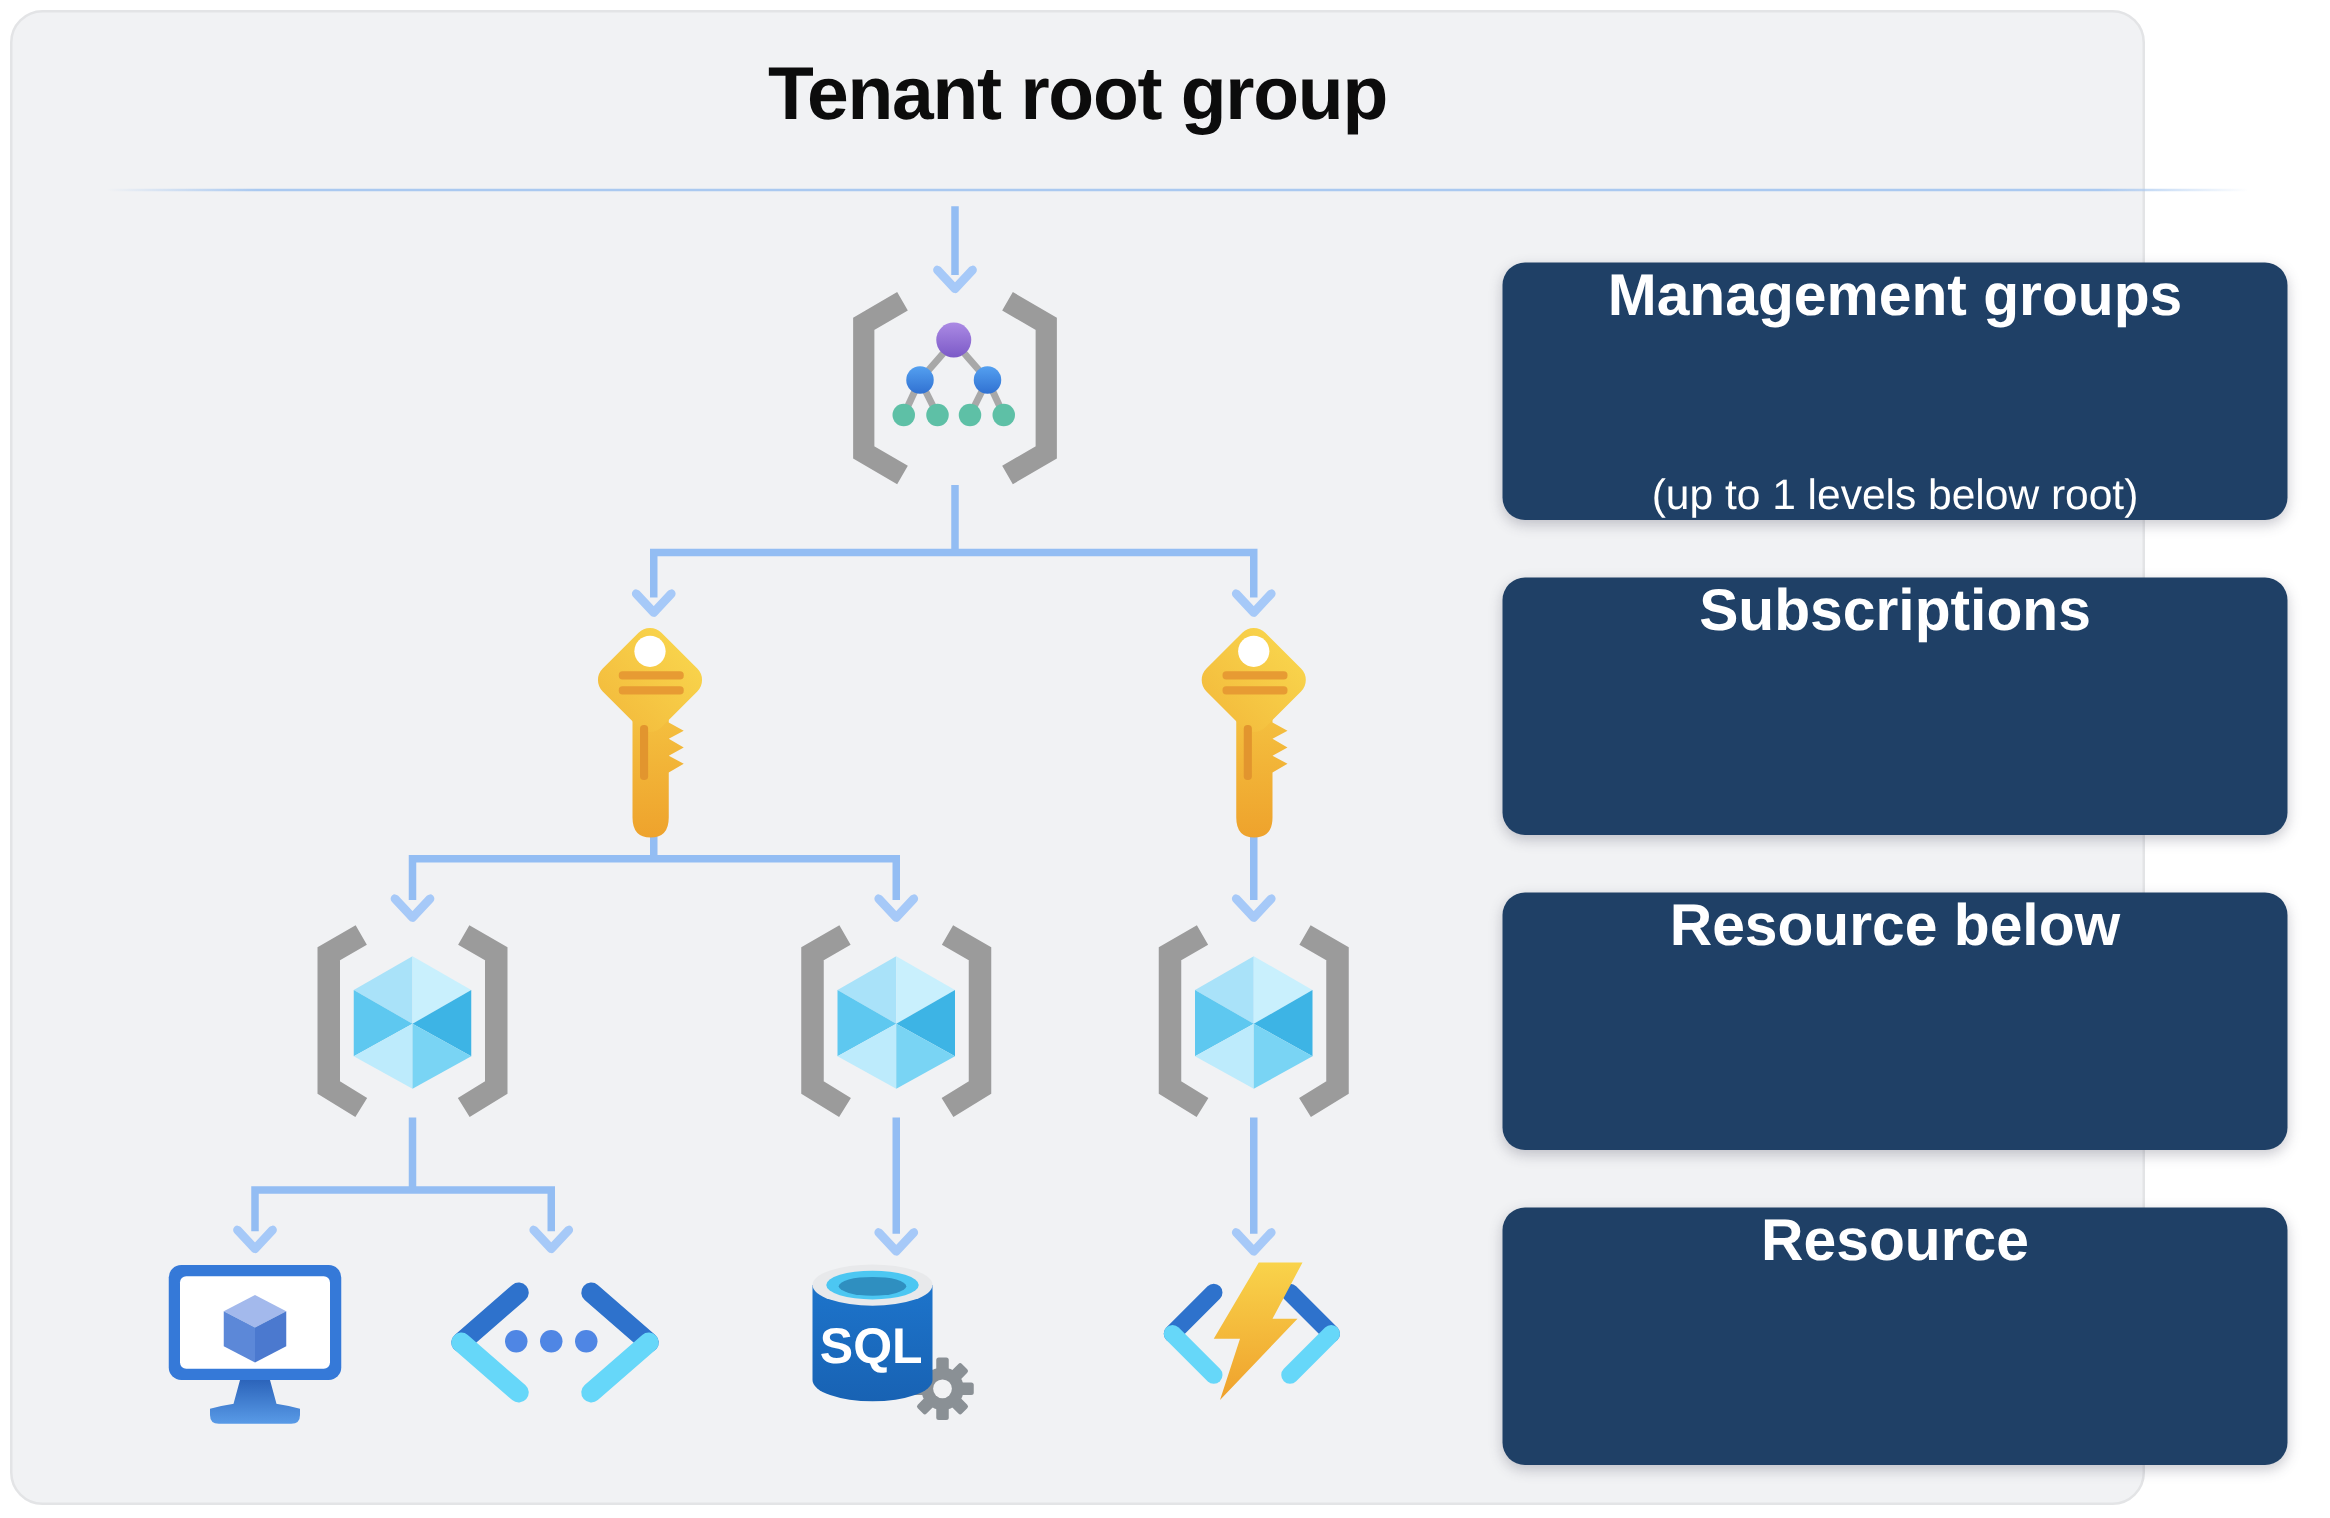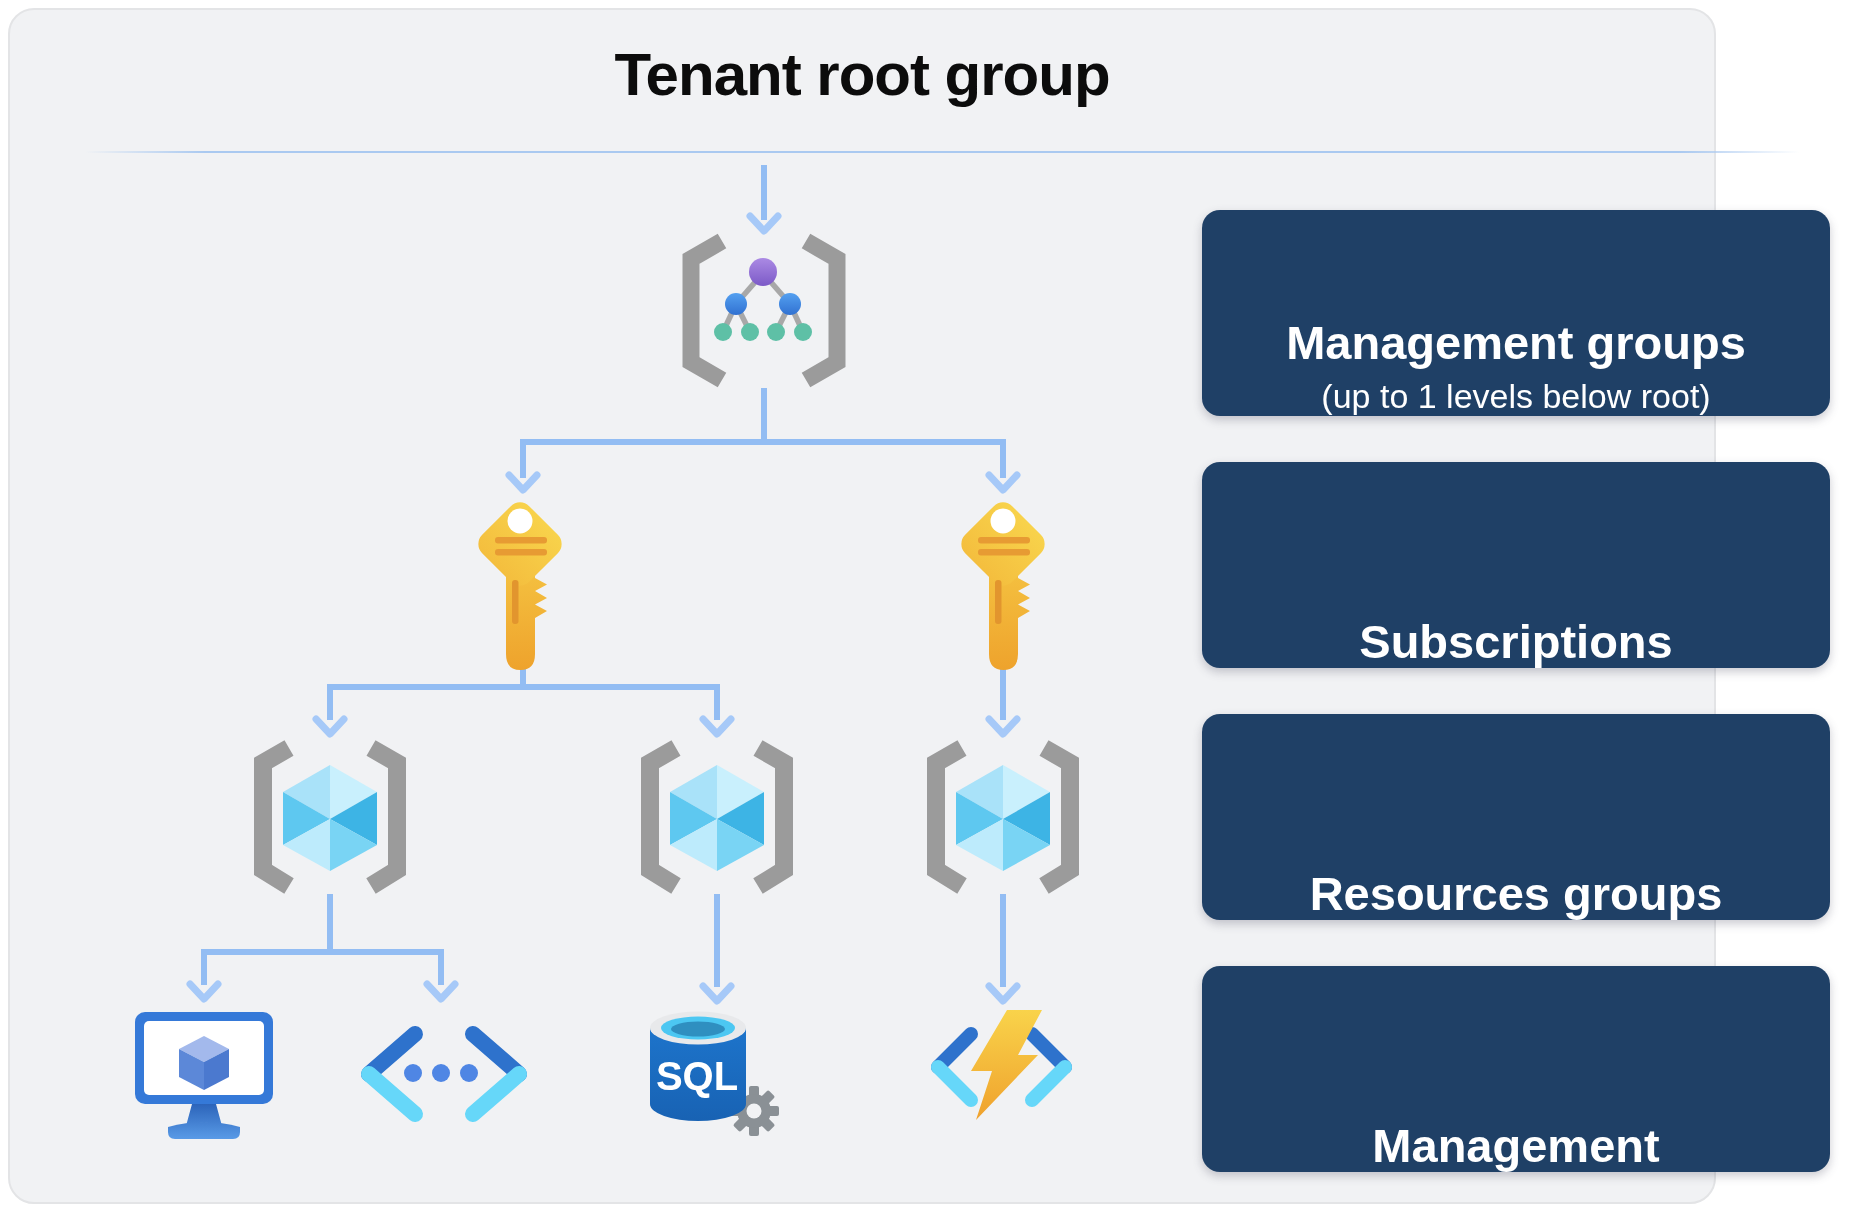--- a/index.html
+++ b/index.html
@@ -6,21 +6,21 @@
     font-family:"Liberation Sans", sans-serif;}
   .card{position:absolute;left:8px;top:8px;width:1708px;height:1196px;background:#f1f2f4;
     border:2px solid #e3e4e6;border-radius:26px;box-sizing:border-box;}
   .page-title{position:absolute;left:0;top:30px;width:100%;text-align:center;
     font-size:60px;font-weight:700;color:#0c0c0c;letter-spacing:-1px;}
   .divider{position:absolute;left:75px;top:141px;width:1714px;height:2px;
     background:linear-gradient(to right, rgba(170,201,240,0) 0%, #aac9f0 7%, #aac9f0 93%, rgba(170,201,240,0) 100%);}
   .diagram-svg{position:absolute;left:0;top:0;width:1864px;height:1214px;}
   .legend-box{position:absolute;left:1192px;width:628px;height:206px;background:#1f4066;
     border-radius:18px;color:#ffffff;display:flex;flex-direction:column;align-items:center;
-    justify-content:flex-end;box-shadow:0 4px 10px rgba(70,70,90,0.28);}
+    justify-content:space-between;box-shadow:0 4px 10px rgba(70,70,90,0.28);}
   .legend-title{font-size:47px;font-weight:700;line-height:1.1;}
   .legend-sub{font-size:34px;font-weight:400;margin-top:8px;}
   .lb-1{top:200px;} .lb-2{top:452px;} .lb-3{top:704px;} .lb-4{top:956px;}
   .conn{stroke:#93bdf3;stroke-width:6;fill:none;}
   .conn-head{stroke:#a6c9f8;stroke-width:7;fill:none;stroke-linecap:round;stroke-linejoin:round;}
   .bracket{stroke:#9b9b9b;stroke-width:18;fill:none;stroke-linejoin:miter;}
   .bracket-thin{stroke:#9b9b9b;stroke-width:17;fill:none;stroke-linejoin:miter;}
   .treelink{stroke:#a8a8a8;stroke-width:5.5;}
   .sql-label{font-family:"Liberation Sans", sans-serif;font-size:40px;font-weight:700;fill:#ffffff;}
 </style>
@@ -210,18 +210,18 @@
   </svg>
 
   <div class="legend-box lb-1">
     <div class="legend-title">Management groups</div>
     <div class="legend-sub">(up to 1 levels below root)</div>
   </div>
   <div class="legend-box lb-2">
     <div class="legend-title">Subscriptions</div>
   </div>
   <div class="legend-box lb-3">
-    <div class="legend-title">Resources groups</div>
+    <div class="legend-title">Resource below</div>
   </div>
   <div class="legend-box lb-4">
-    <div class="legend-title">Management</div>
+    <div class="legend-title">Resource</div>
   </div>
 </div>
 
 </body></html>

